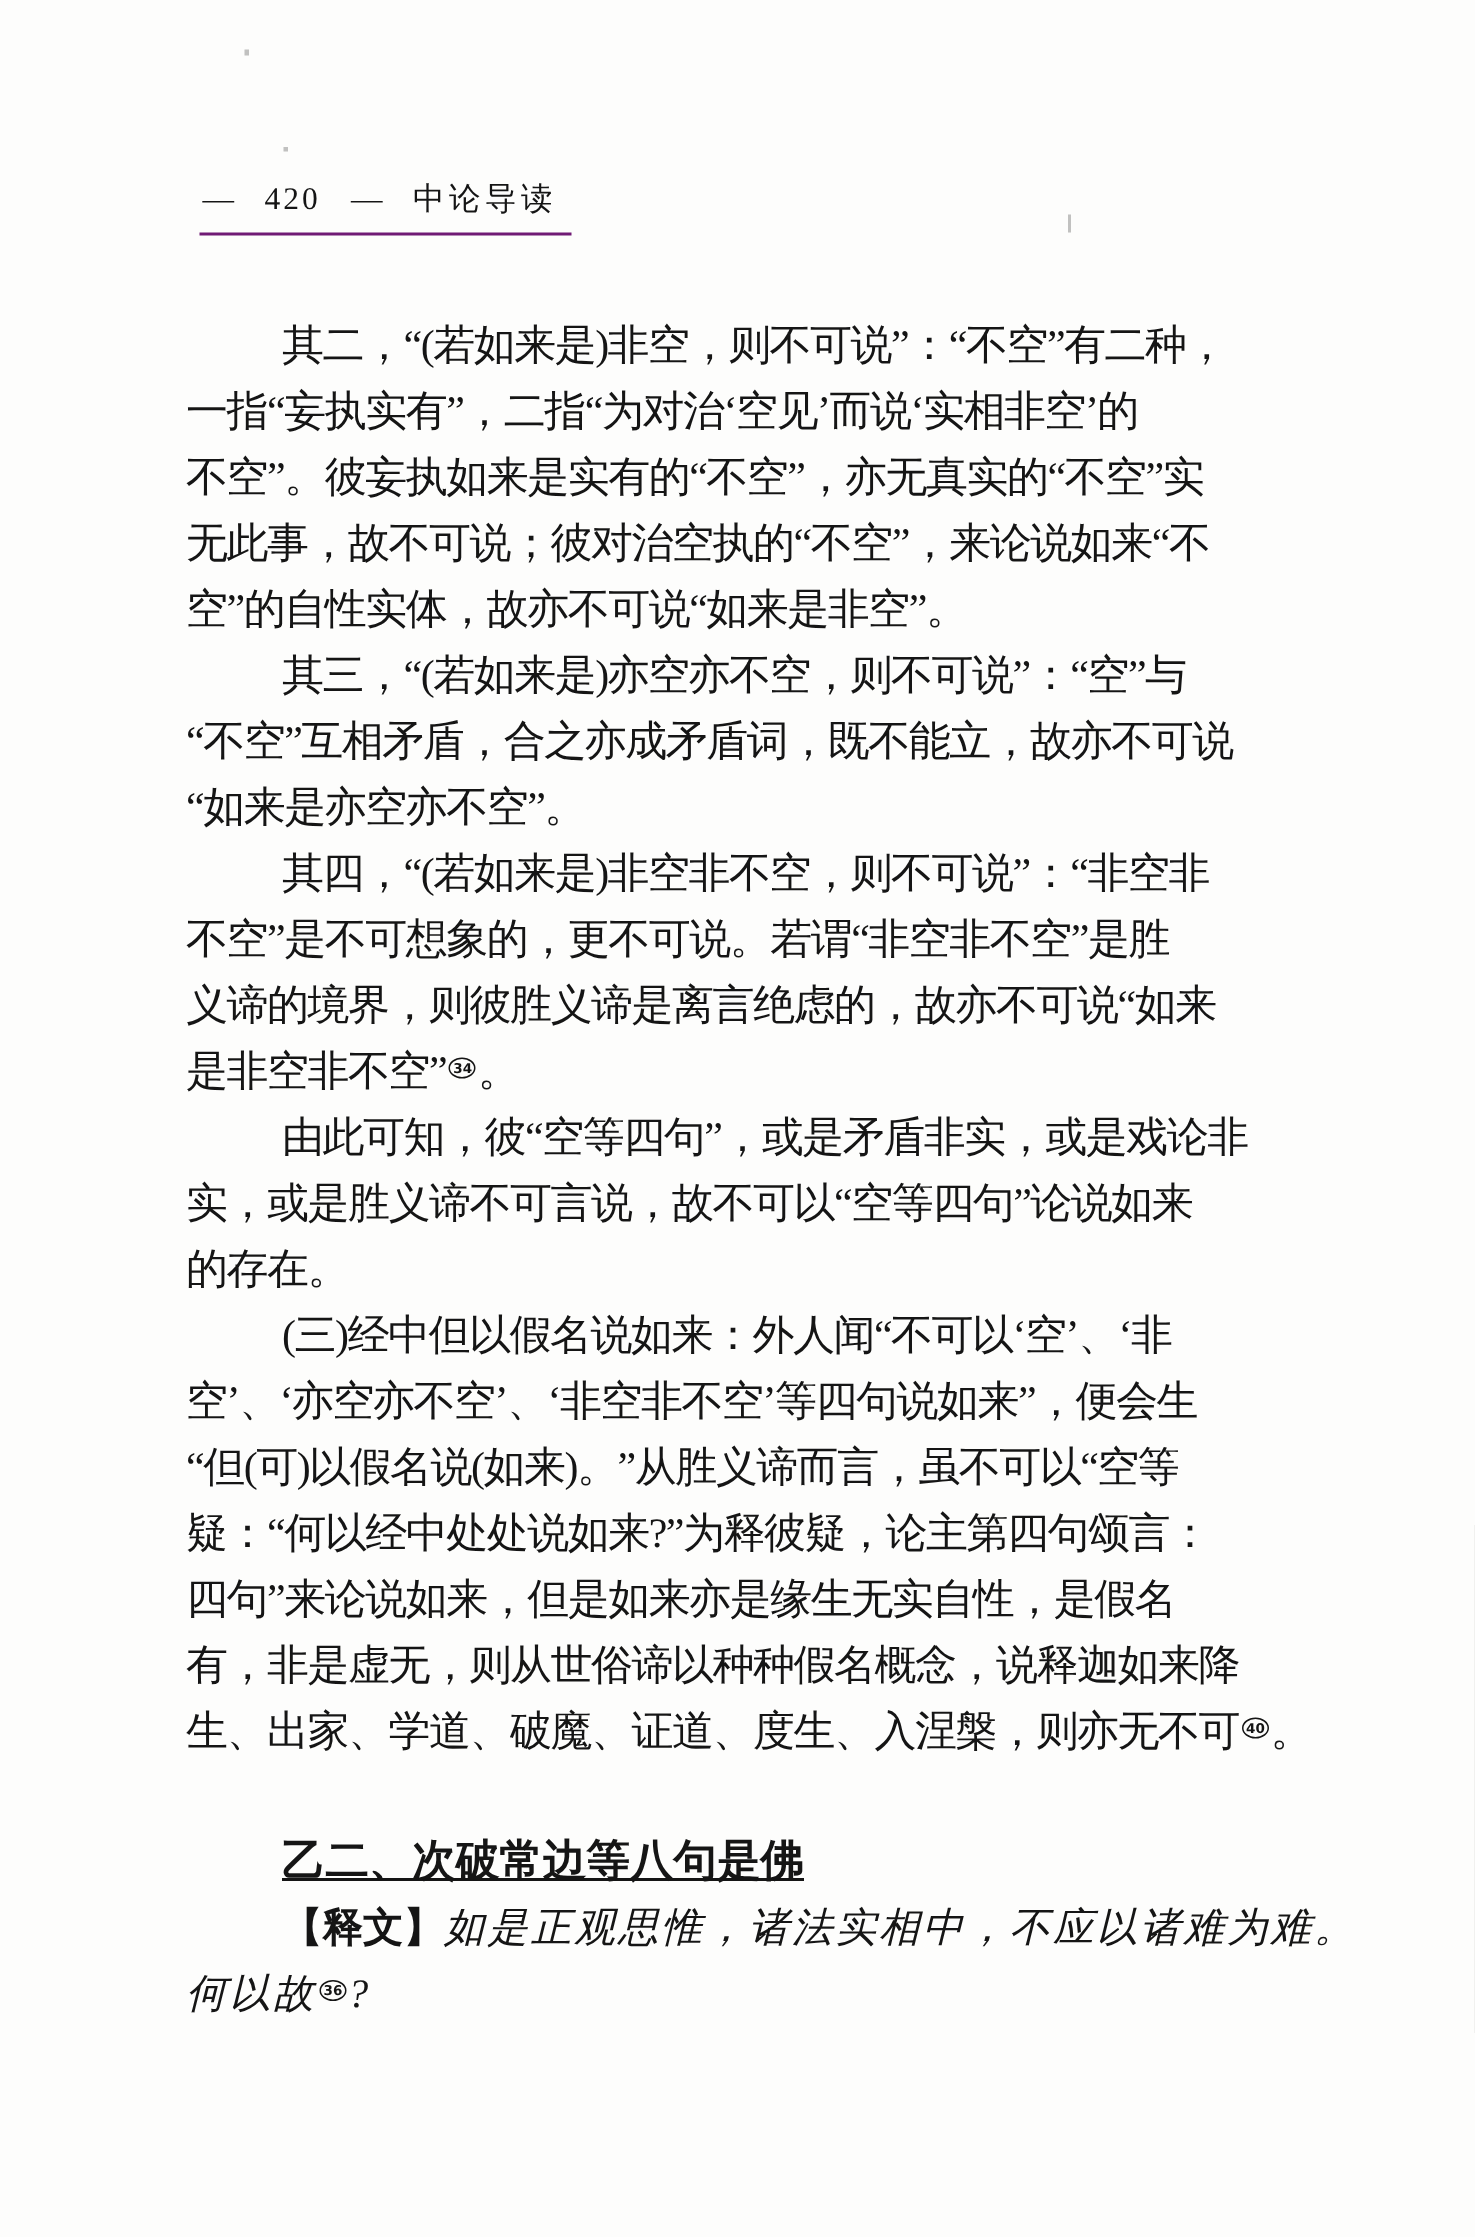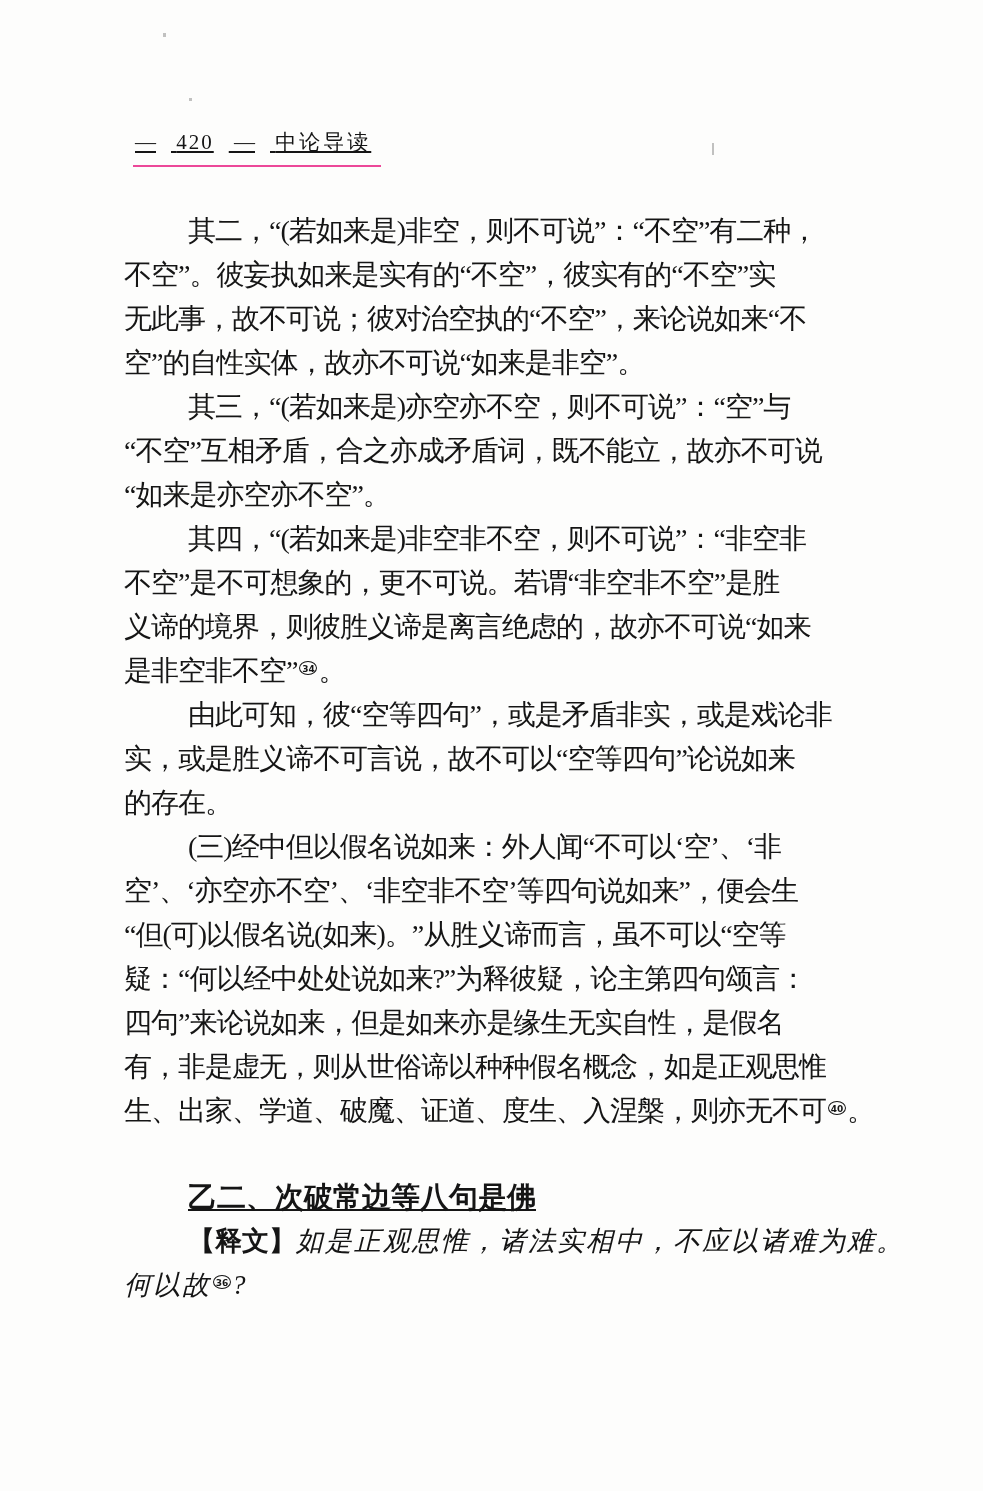--- a/index.html
+++ b/index.html
@@ -10,26 +10,25 @@
     margin: 0 auto;
     background: #fdfdfc;
     color: #151515;
     font-family: "Liberation Serif", "DejaVu Serif", serif;
     overflow: hidden;
   }
   
   .header {
     position: absolute;
     left: 133px;
-    top: 128px;
+    top: 118px;
     font-size: 21px;
     white-space: nowrap;
     padding: 0 10px 9px 2px;
-    border-bottom: 2px solid #ec4899;
-    text-decoration: underline;
+    border-bottom: 2px solid #701a75;
   }
   .header span { margin-right: 15px; }
   .header span:last-child { margin-right: 0; letter-spacing: 3px; }
   .header .pn { letter-spacing: 2px; }
   
   .text-block {
     position: absolute;
     left: 124px;
     top: 180px;
     width: 770px;
@@ -84,39 +83,40 @@
 
   <div class="header">
     <span>—</span>
     <span class="pn">420</span>
     <span>—</span>
     <span>中论导读</span>
   </div>
 
   <div class="text-block">
       <div class="line indent"><span>其二，“(若如来是)非空，则不可说”：“不空”有二种，</span></div>
-      <div class="line"><span>不空”。彼妄执如来是实有的“不空”，彼实有的“不空”实</span></div>
+      <div class="line"><span>一指“妄执实有”，二指“为对治‘空见’而说‘实相非空’的</span></div>
+      <div class="line"><span>不空”。彼妄执如来是实有的“不空”，亦无真实的“不空”实</span></div>
       <div class="line"><span>无此事，故不可说；彼对治空执的“不空”，来论说如来“不</span></div>
       <div class="line"><span>空”的自性实体，故亦不可说“如来是非空”。</span></div>
       <div class="line indent"><span>其三，“(若如来是)亦空亦不空，则不可说”：“空”与</span></div>
       <div class="line"><span>“不空”互相矛盾，合之亦成矛盾词，既不能立，故亦不可说</span></div>
       <div class="line"><span>“如来是亦空亦不空”。</span></div>
       <div class="line indent"><span>其四，“(若如来是)非空非不空，则不可说”：“非空非</span></div>
       <div class="line"><span>不空”是不可想象的，更不可说。若谓“非空非不空”是胜</span></div>
       <div class="line"><span>义谛的境界，则彼胜义谛是离言绝虑的，故亦不可说“如来</span></div>
       <div class="line"><span>是非空非不空”</span><span class="sup">34</span><span>。</span></div>
       <div class="line indent"><span>由此可知，彼“空等四句”，或是矛盾非实，或是戏论非</span></div>
       <div class="line"><span>实，或是胜义谛不可言说，故不可以“空等四句”论说如来</span></div>
       <div class="line"><span>的存在。</span></div>
       <div class="line indent"><span>(三)经中但以假名说如来：外人闻“不可以‘空’、‘非</span></div>
       <div class="line"><span>空’、‘亦空亦不空’、‘非空非不空’等四句说如来”，便会生</span></div>
       <div class="line"><span>“但(可)以假名说(如来)。”从胜义谛而言，虽不可以“空等</span></div>
       <div class="line"><span>疑：“何以经中处处说如来?”为释彼疑，论主第四句颂言：</span></div>
       <div class="line"><span>四句”来论说如来，但是如来亦是缘生无实自性，是假名</span></div>
-      <div class="line"><span>有，非是虚无，则从世俗谛以种种假名概念，如是正观思惟</span></div>
+      <div class="line"><span>有，非是虚无，则从世俗谛以种种假名概念，说释迦如来降</span></div>
       <div class="line"><span>生、出家、学道、破魔、证道、度生、入涅槃，则亦无不可</span><span class="sup">40</span><span>。</span></div>
       <div class="line indent heading"><span>乙二、次破常边等八句是佛</span></div>
       <div class="line indent shiwen"><span class="b">【释文】</span><span>如是正观思惟，诸法实相中，不应以诸难为难。</span></div>
       <div class="line shiwen"><span>何以故</span><span class="sup">36</span><span>?</span></div>
     </div>
 
   <div class="speck s1"></div>
   <div class="speck s2"></div>
   <div class="speck s3"></div>
 

